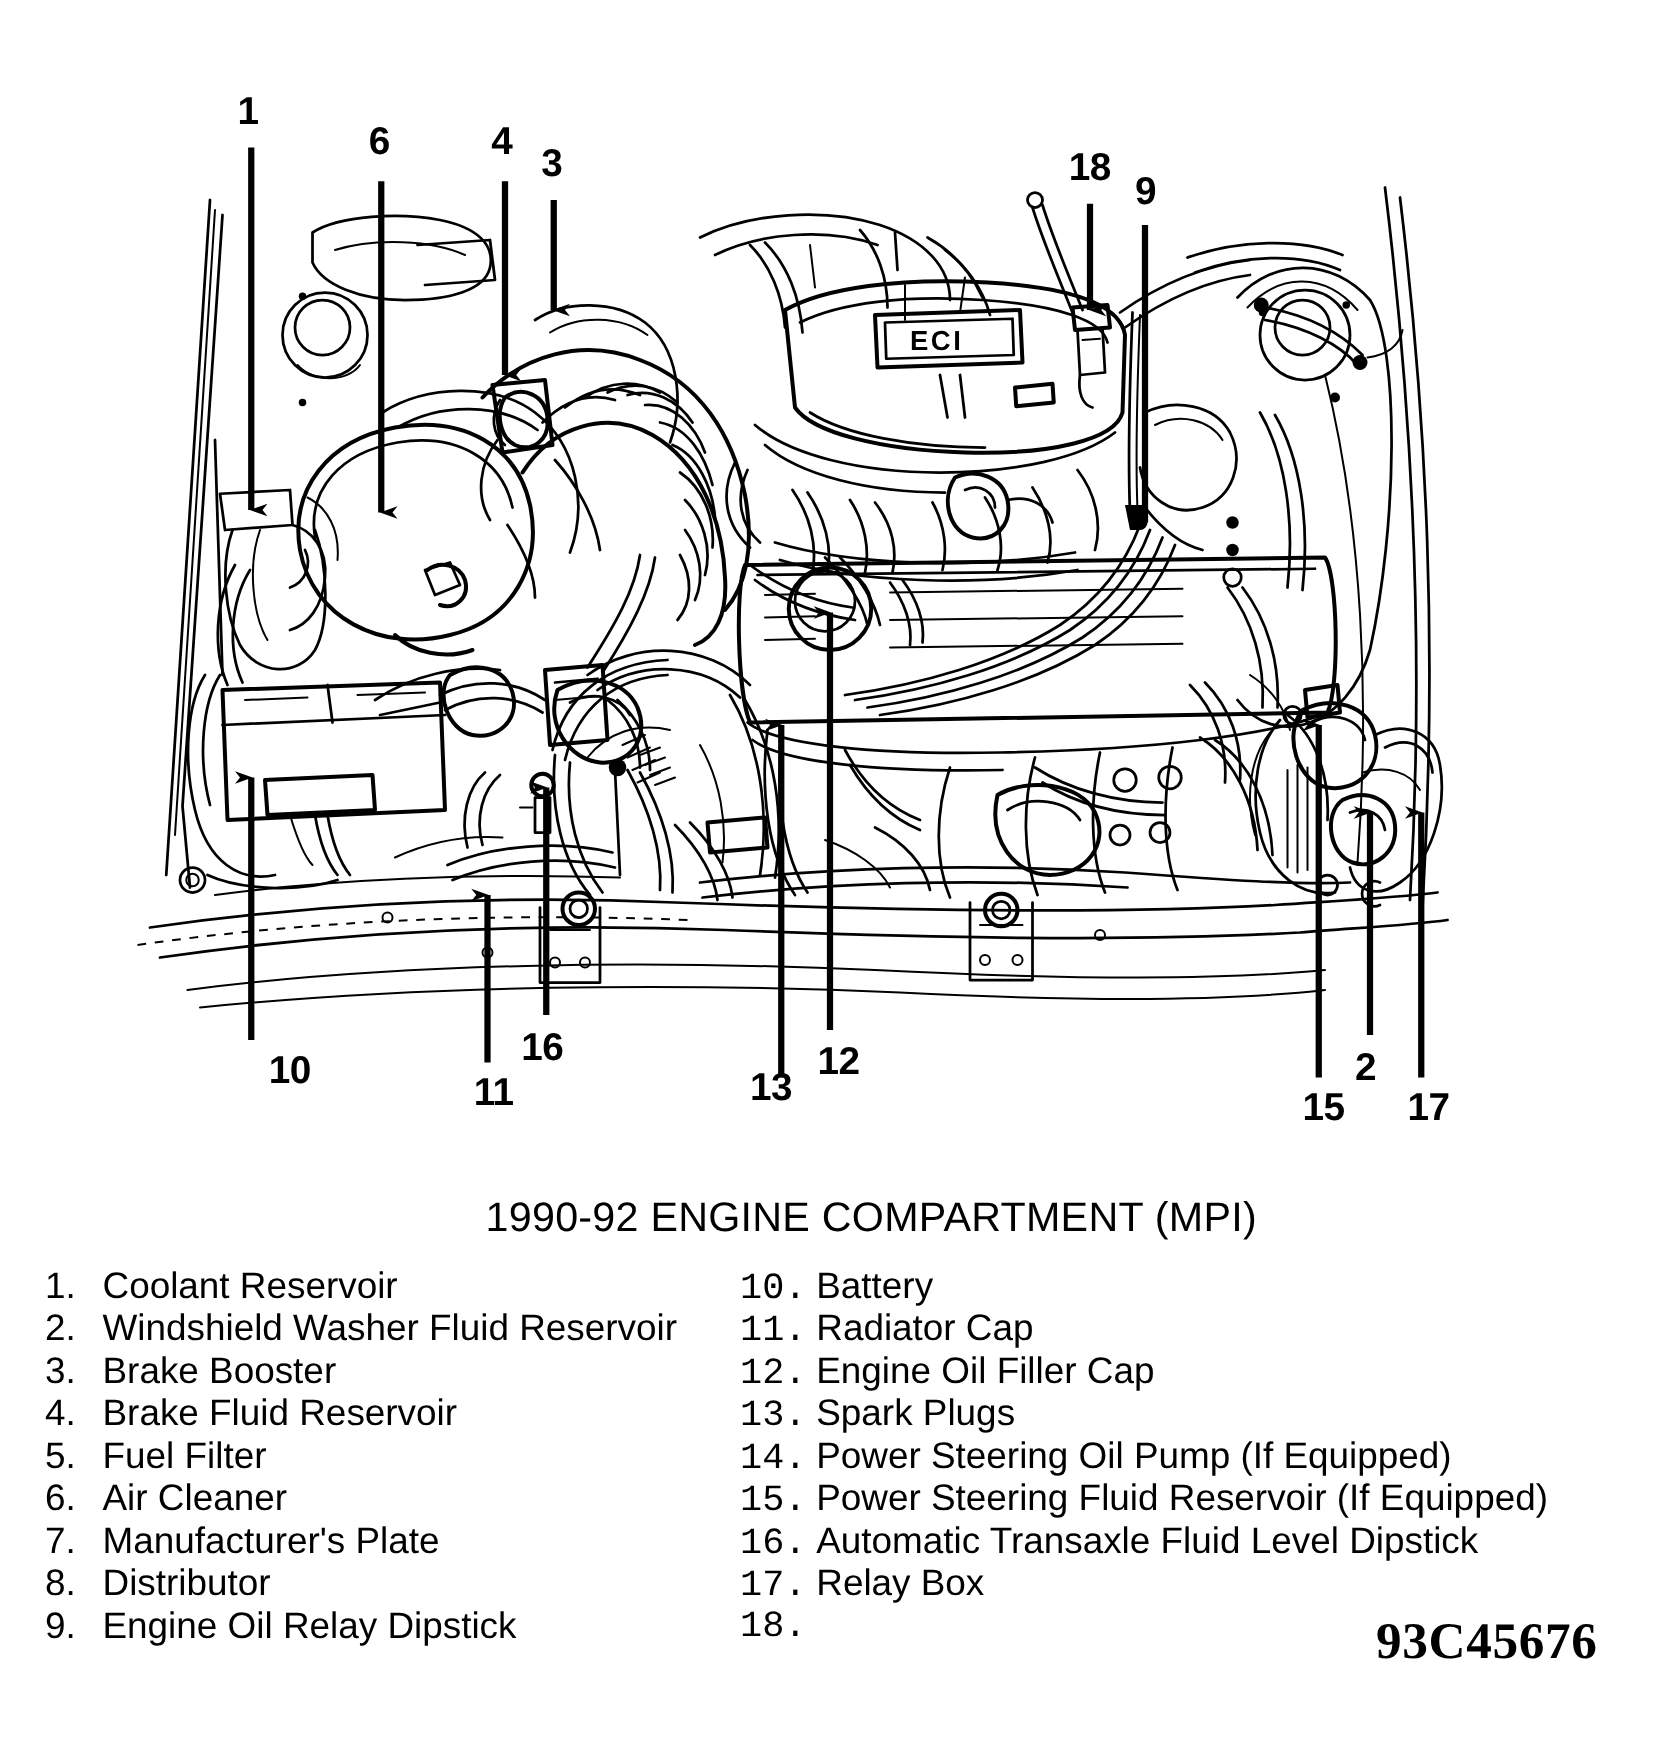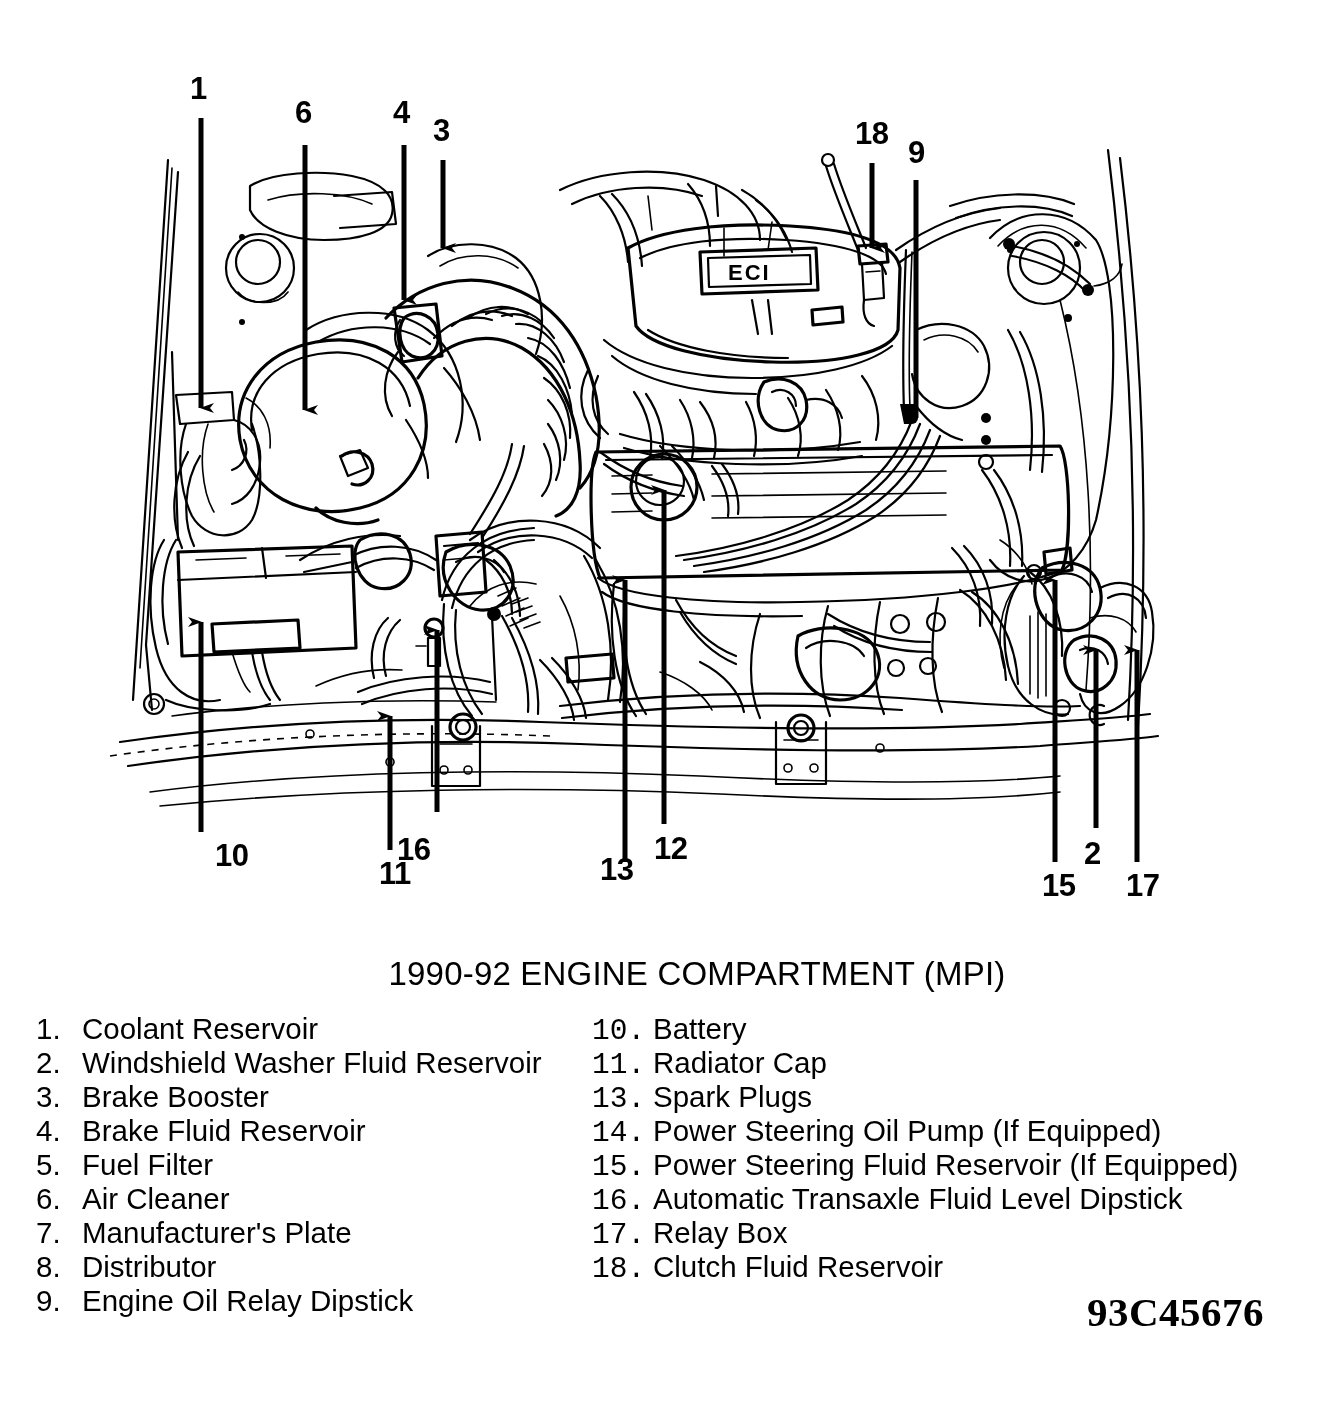--- a/index.html
+++ b/index.html
@@ -73,21 +73,21 @@
   .legend-num {
     display: inline-block;
     text-align: left;
     margin-right: 6px;
   }
   #legend-col-left .legend-num { width: 40px; }
   #legend-col-right .legend-num { width: 55px; font-family: Liberation Mono, monospace; }
 
   #ref-code {
     position: absolute;
-    right: 58px;
+    right: 44px;
     top: 1288px;
     font-family: "Liberation Serif", serif;
     font-size: 41px;
     font-weight: 700;
     letter-spacing: 0.5px;
     white-space: nowrap;
   }
 </style>
 </head>
 <body>
@@ -507,21 +507,21 @@
 
     <div id="callout-layer">
         <div class="callout-num" style="left: 190px; top: 73px;">1</div>
         <div class="callout-num" style="left: 295px; top: 97px;">6</div>
         <div class="callout-num" style="left: 393px; top: 97px;">4</div>
         <div class="callout-num" style="left: 433px; top: 115px;">3</div>
         <div class="callout-num" style="left: 855px; top: 118px;">18</div>
         <div class="callout-num" style="left: 908px; top: 137px;">9</div>
         <div class="callout-num" style="left: 179px; top: 840px; margin-left: 36px;">10</div>
         <div class="callout-num" style="left: 379px; top: 858px;">11</div>
-        <div class="callout-num" style="left: 397px; top: 822px; margin-top: 12px;">16</div>
+        <div class="callout-num" style="left: 417px; top: 822px;">16</div>
         <div class="callout-num" style="left: 600px; top: 854px;">13</div>
         <div class="callout-num" style="left: 654px; top: 833px;">12</div>
         <div class="callout-num" style="left: 1042px; top: 870px;">15</div>
         <div class="callout-num" style="left: 1084px; top: 838px;">2</div>
         <div class="callout-num" style="left: 1126px; top: 870px;">17</div>
       </div>
   </div>
 
   <div id="title">1990-92 ENGINE COMPARTMENT (MPI)</div>
 
@@ -567,20 +567,24 @@
     <div class="legend-col" id="legend-col-right">
         <div class="legend-item">
           <span class="legend-num">10.</span>
           <span class="legend-label">Battery</span>
         </div>
         <div class="legend-item">
           <span class="legend-num">11.</span>
           <span class="legend-label">Radiator Cap</span>
         </div>
         <div class="legend-item">
+          <span class="legend-num">12.</span>
+          <span class="legend-label">Engine Oil Filler Cap</span>
+        </div>
+        <div class="legend-item">
           <span class="legend-num">13.</span>
           <span class="legend-label">Spark Plugs</span>
         </div>
         <div class="legend-item">
           <span class="legend-num">14.</span>
           <span class="legend-label">Power Steering Oil Pump (If Equipped)</span>
         </div>
         <div class="legend-item">
           <span class="legend-num">15.</span>
           <span class="legend-label">Power Steering Fluid Reservoir (If Equipped)</span>
@@ -588,20 +592,19 @@
         <div class="legend-item">
           <span class="legend-num">16.</span>
           <span class="legend-label">Automatic Transaxle Fluid Level Dipstick</span>
         </div>
         <div class="legend-item">
           <span class="legend-num">17.</span>
           <span class="legend-label">Relay Box</span>
         </div>
         <div class="legend-item">
           <span class="legend-num">18.</span>
-          <span class="legend-label">Clutch Fluid Reservoir</span>
         </div>
       </div>
   </div>
 
   <div id="ref-code">93C45676</div>
 
 </div>
 
 </body></html>

